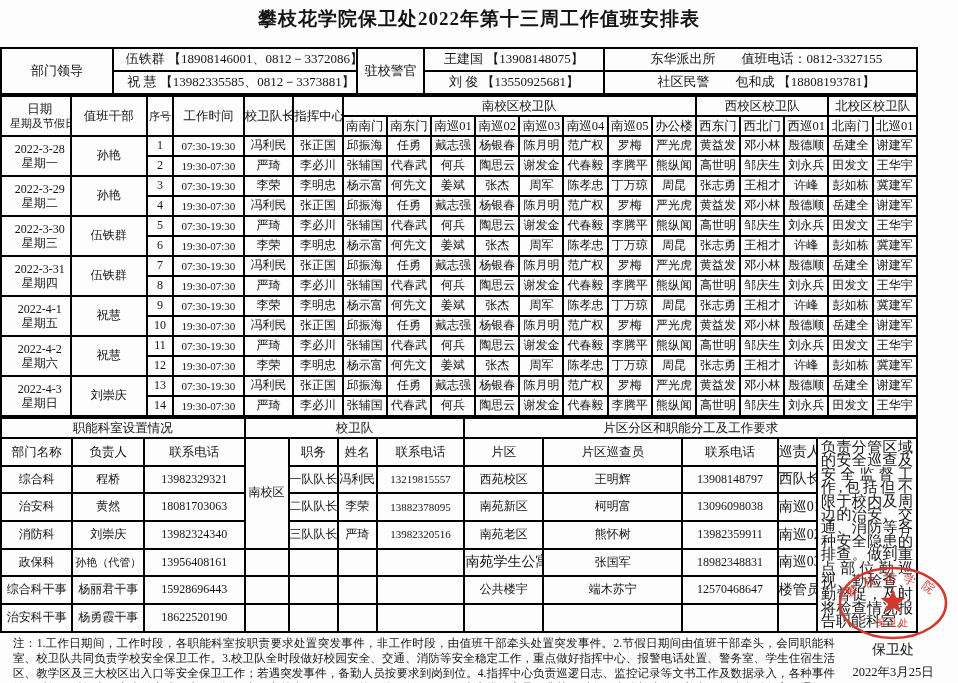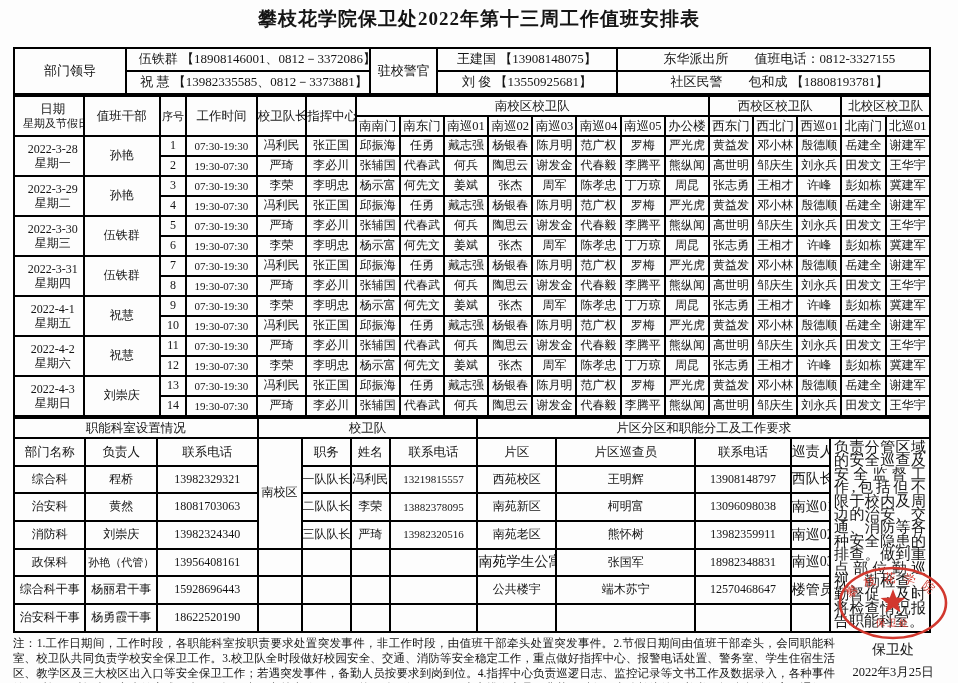--- a/index.html
+++ b/index.html
@@ -1,21 +1,21 @@
 <!DOCTYPE html>
 <html><head>
 <meta charset="utf-8">
 <style>
   html,body{margin:0;padding:0;}
   body{
     width:958px;height:683px;background:#fdfdfd;position:relative;overflow:hidden;
     font-family:"Liberation Serif","DejaVu Serif",serif;color:#141414;
   }
   .title{text-align:center;font-size:19px;font-weight:bold;letter-spacing:1px;margin:6px 0 15px;}
-  table{border-collapse:collapse;table-layout:fixed;width:918px;margin-left:13px;}
+  table{border-collapse:collapse;table-layout:fixed;width:918px;}
   td,th{border:2px solid #000;text-align:center;vertical-align:middle;font-size:12px;
         padding:0;overflow:hidden;line-height:1.15;font-weight:normal;white-space:nowrap;}
   th{font-size:12.5px;}
   
   #top-table td{height:21px;font-size:13px;}
   .left{text-align:center;}
   .pad{padding-left:12px;}
   .gap{margin-left:26px;}
   
   #main-table thead tr{height:20px;}

